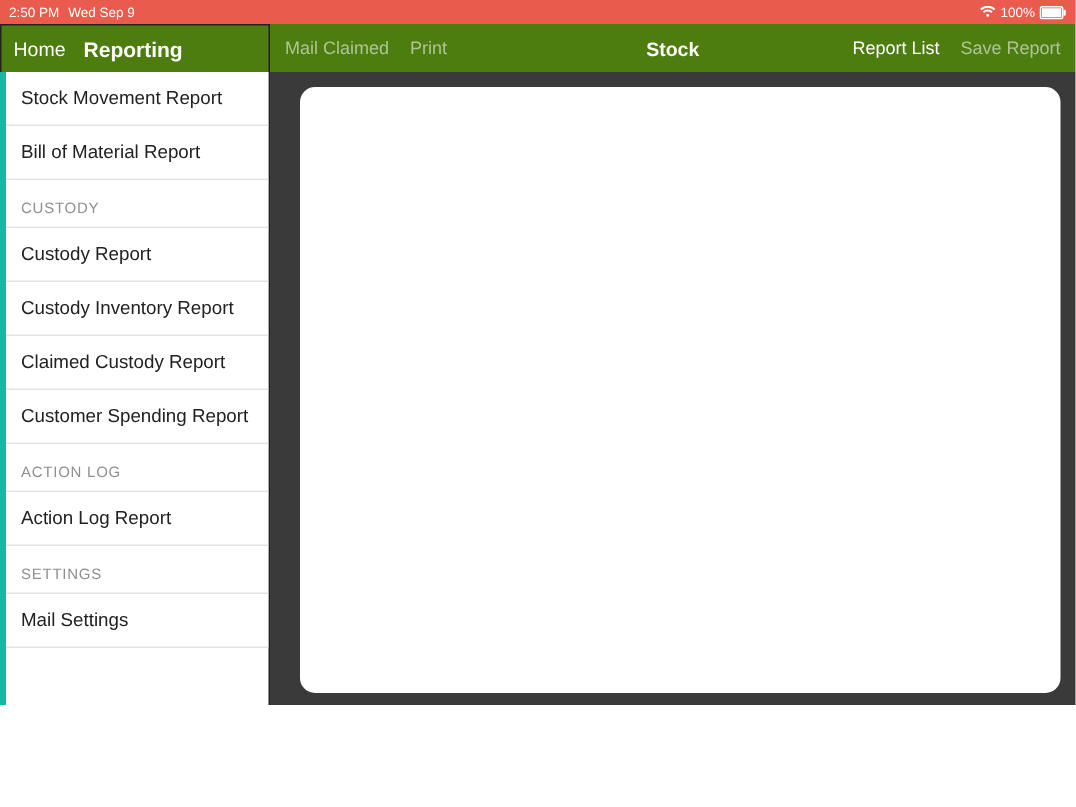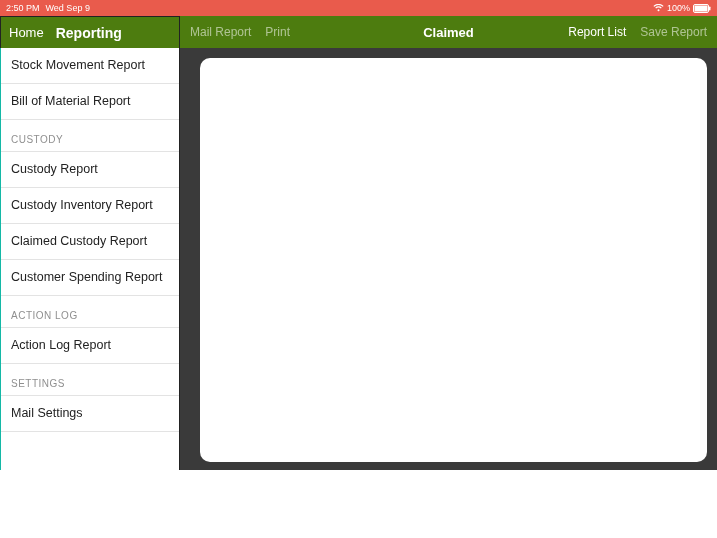--- a/index.html
+++ b/index.html
@@ -55,21 +55,21 @@
     position: absolute;
     top: 48px;
     left: 0;
     right: 0;
     bottom: 0;
     display: flex;
   }
   .sidebar {
     width: 180px;
     background: #fff;
-    border-left: 1px solid #14b8a6;
+    border-left: 4px solid #14b8a6;
     border-right: 1px solid #222;
     overflow: hidden;
     display: flex;
     flex-direction: column;
   }
   .list-item {
     padding: 10px 10px;
     font-size: 12.5px;
     color: #222;
     border-bottom: 1px solid #e3e3e3;
@@ -130,23 +130,23 @@
       </span>
     </div>
   </div>
 
   <div class="topbar">
     <div class="topbar-left">
       <span class="nav-home">Home</span>
       <span class="nav-reporting">Reporting</span>
     </div>
     <div class="topbar-right">
-      <span class="tb-mail">Mail Report</span>
+      <span class="tb-mail">Mail Claimed</span>
       <span class="tb-print">Print</span>
-      <span class="tb-title">Claimed</span>
+      <span class="tb-title">Stock</span>
       <div class="tb-rightgroup">
         <span class="tb-list">Report List</span>
         <span class="tb-save">Save Report</span>
       </div>
     </div>
   </div>
 
   <div class="content">
     <div class="sidebar">
       <div class="list-item">Stock Movement Report</div>

